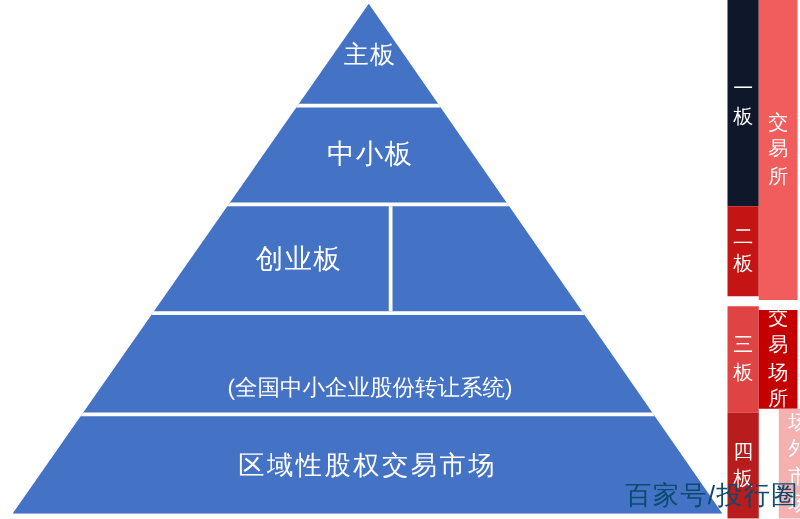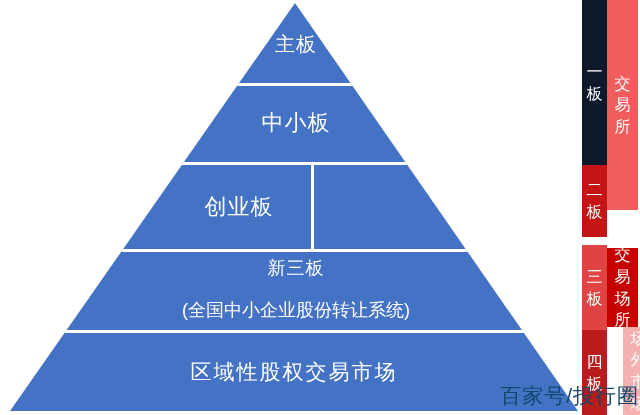--- a/index.html
+++ b/index.html
@@ -25,21 +25,21 @@
   .l-star{left:374px;top:207px;font-size:22px;}
   .l-neeq{left:296px;top:268px;font-size:18px;}
   .l-neeq-sub{left:296px;top:310px;font-size:18px;letter-spacing:0;}
   .l-regional{left:294px;top:372px;font-size:21px;letter-spacing:2px;}
   
   .col{position:absolute;top:0;height:415px;}
   .col-boards{left:582px;width:25px;}
   .col-markets{left:607px;width:31px;}
   .seg{position:absolute;left:0;width:100%;display:flex;align-items:center;justify-content:center;}
   .b1{top:0;height:165px}.b2{top:165px;height:72px}.b3{top:245px;height:85px}.b4{top:330px;height:85px}
-  .m1{top:0;height:210px}.m2{top:248px;height:79px}.m3{top:327px;height:88px}
+  .m1{top:0;height:240px}.m2{top:248px;height:79px}.m3{top:327px;height:88px}
   .vtext{
     color:#fff;font-size:16px;line-height:1.35;text-align:center;
     width:17px;word-break:break-all;
   }
   
   .watermark{
     position:absolute;right:1px;bottom:5px;z-index:6;
     color:#0c4a6e;font-size:21px;letter-spacing:1px;white-space:nowrap;
   }
 </style>
@@ -51,21 +51,20 @@
   <div class="pyramid" style="background: rgb(68, 114, 196);">
     <div class="hdiv d1"></div>
     <div class="hdiv d2"></div>
     <div class="hdiv d3"></div>
     <div class="hdiv d4"></div>
     <div class="vdiv"></div>
 
     <span class="plabel l-main">主板</span>
     <span class="plabel l-sme">中小板</span>
     <span class="plabel l-chinext">创业板</span>
-    <span class="plabel l-neeq">新三板</span>
     <span class="plabel l-neeq-sub">(全国中小企业股份转让系统)</span>
     <span class="plabel l-regional">区域性股权交易市场</span>
   </div>
 
   <div class="col col-boards">
     <div class="seg b1" style="background: #0f172a;">
       <span class="vtext">一板</span>
     </div>
     <div class="seg b2" style="background: rgb(196, 20, 20);">
       <span class="vtext">二板</span>

